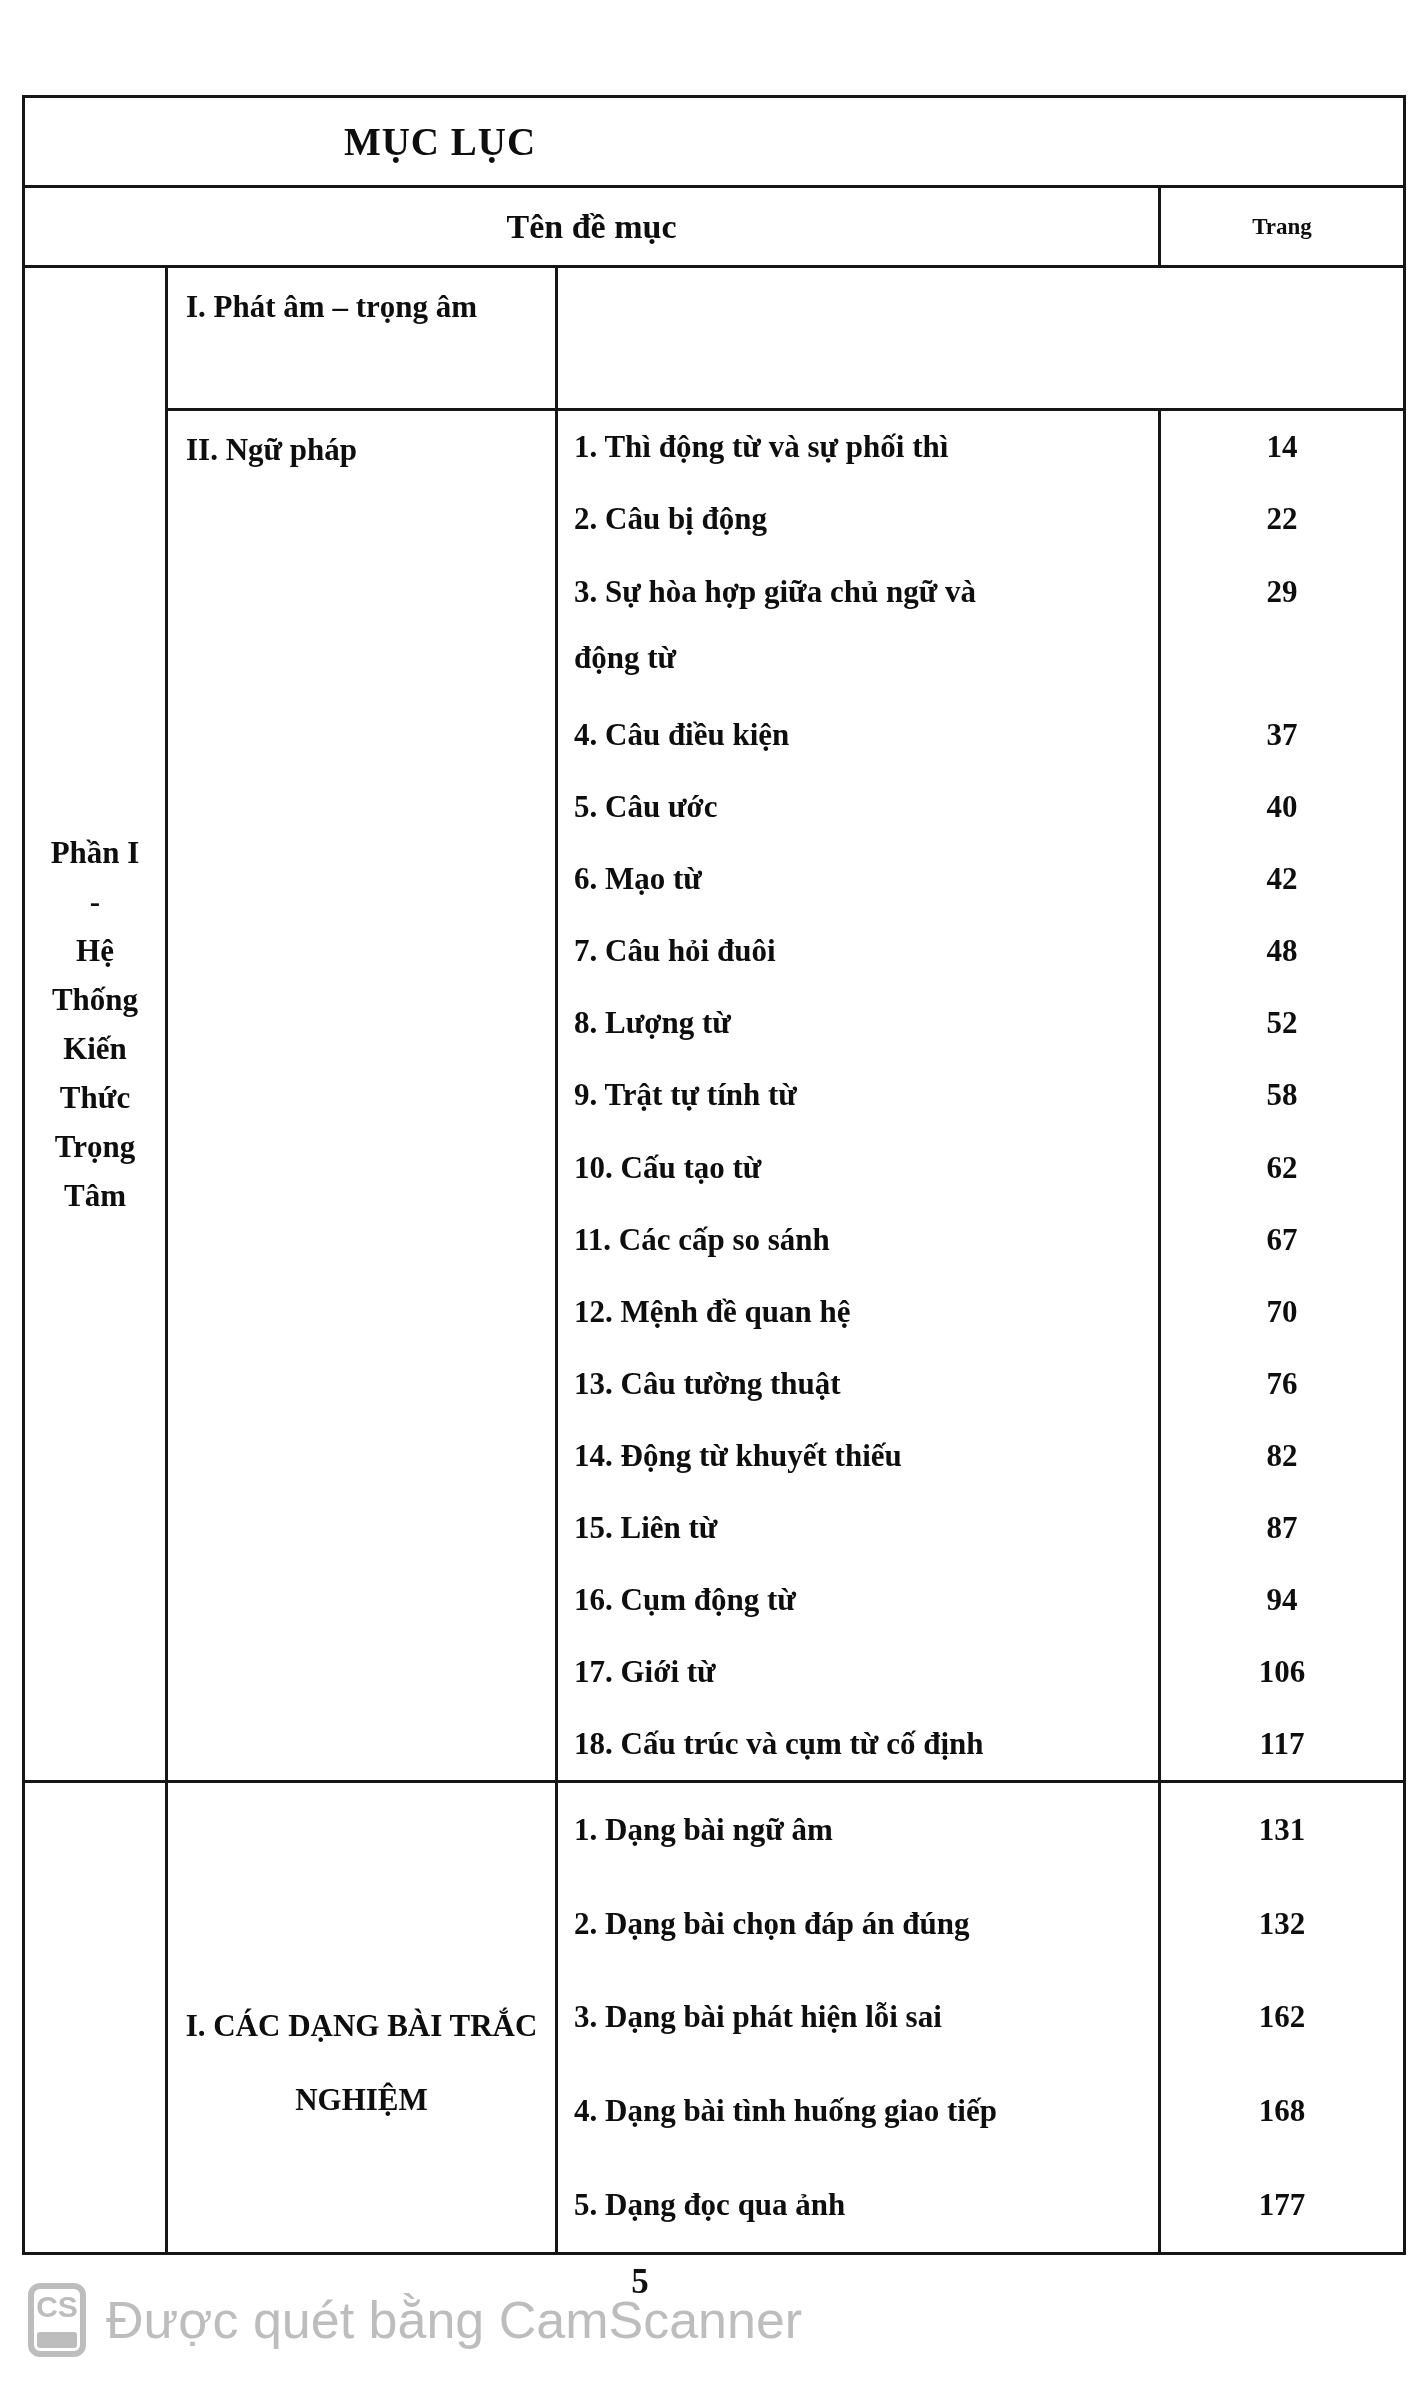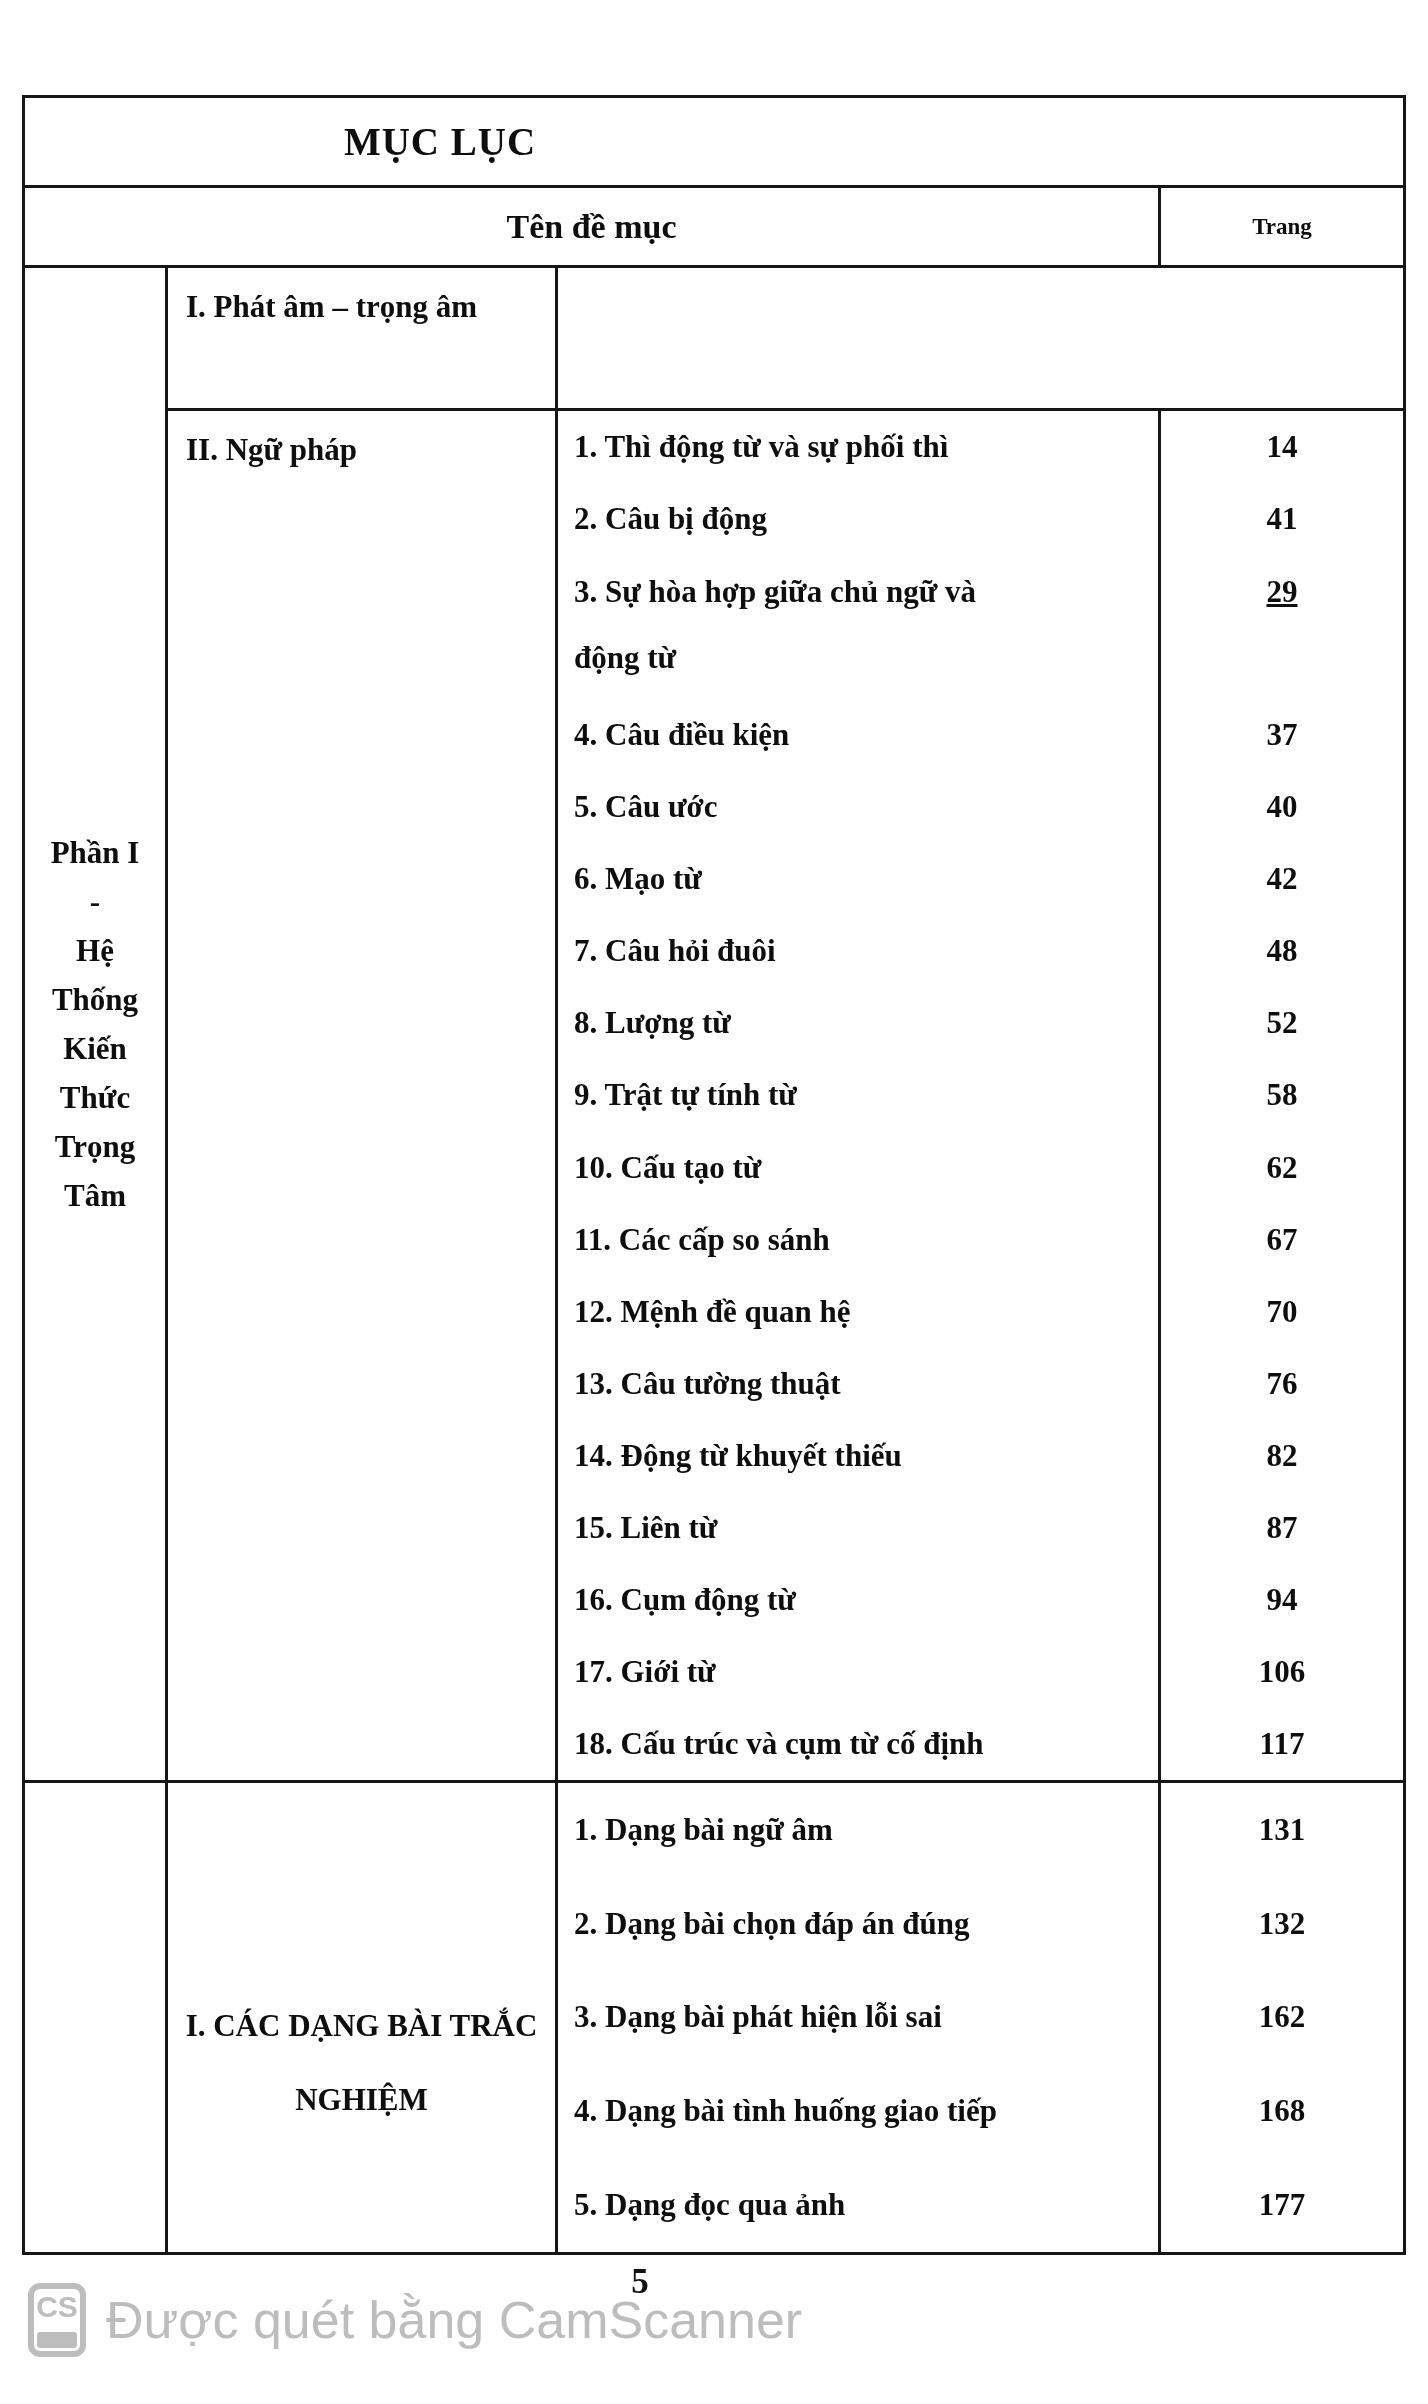--- a/index.html
+++ b/index.html
@@ -67,21 +67,21 @@
   .item-text{
     flex:1;display:flex;align-items:center;padding-left:16px;
     font-size:31px;font-weight:bold;white-space:pre-line;line-height:66px;
   }
   .item.two .item-text{align-items:flex-start;padding-top:4px;}
   .item-page{
     width:245px;flex:0 0 245px;box-sizing:border-box;border-left:3px solid #161616;
     display:flex;align-items:center;justify-content:center;
     font-size:31px;font-weight:bold;
   }
-  .item.two .item-page{align-items:flex-start;padding-top:4px;line-height:66px;text-decoration:underline;}
+  .item.two .item-page{align-items:flex-start;padding-top:4px;line-height:66px;}
   .page-num{
     position:absolute;left:560px;top:2262px;width:160px;text-align:center;
     font-size:35px;font-weight:bold;color:#111;
   }
   .watermark{
     position:absolute;left:28px;top:2283px;display:flex;align-items:center;gap:20px;
     color:#bdbdbd;font-family:"Liberation Sans","DejaVu Sans",sans-serif;font-size:52px;
   }
   .cs-logo{
     width:58px;height:74px;border:6px solid #bdbdbd;border-radius:12px;
@@ -127,21 +127,21 @@
   <div class="section-row sec-second">
     <div class="sec-name">II. Ngữ pháp</div>
     <div class="sec-items">
   <div class="item">
     <div class="item-text">1. Thì động từ và sự phối thì</div>
     <div class="item-page">14</div>
   </div>
 
   <div class="item">
     <div class="item-text">2. Câu bị động</div>
-    <div class="item-page">41</div>
+    <div class="item-page">22</div>
   </div>
 
   <div class="item two">
     <div class="item-text">3. Sự hòa hợp giữa chủ ngữ và
 động từ</div>
     <div class="item-page">29</div>
   </div>
 
   <div class="item">
     <div class="item-text">4. Câu điều kiện</div>

